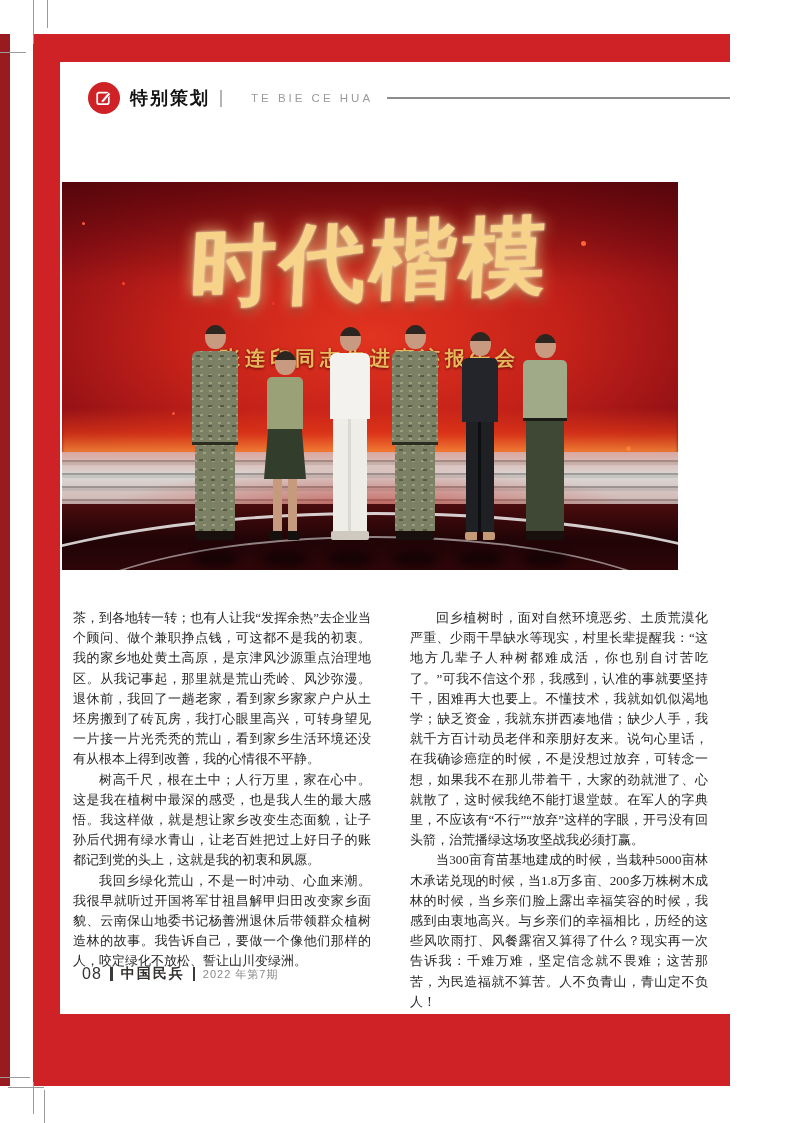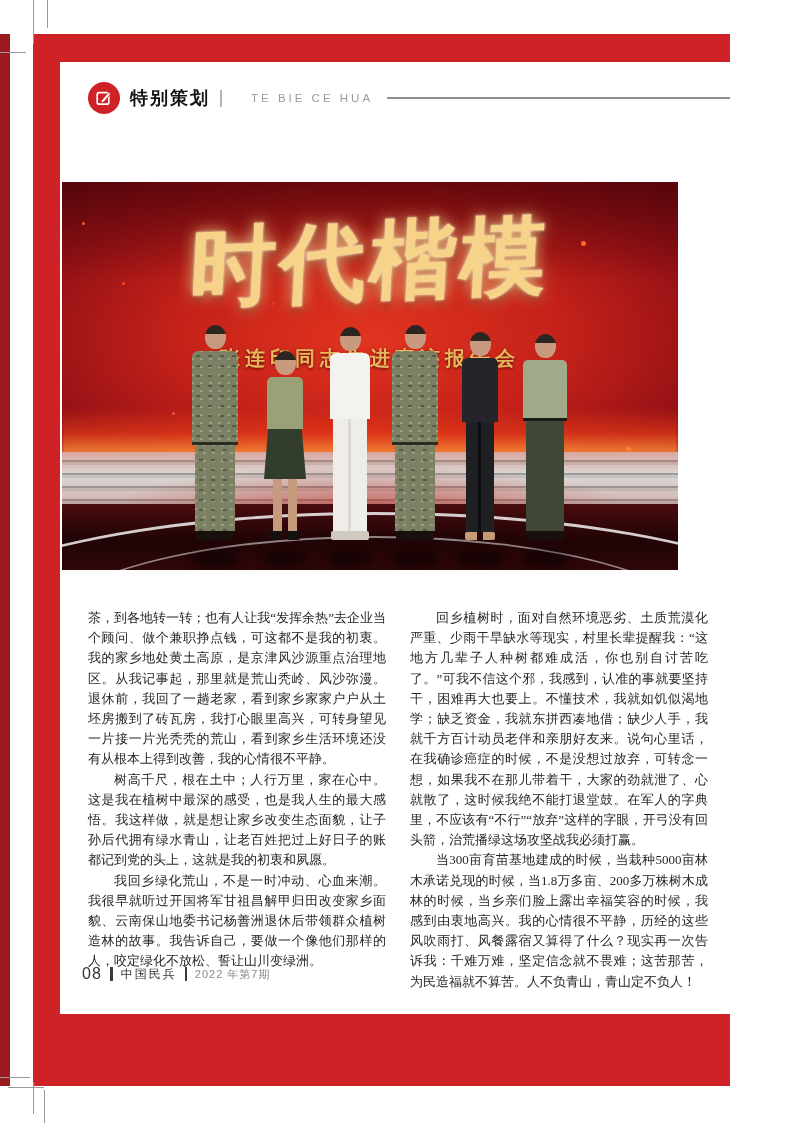--- a/index.html
+++ b/index.html
@@ -73,30 +73,30 @@
   .f-white .shoes{background:#cfc9bf;}
   .f-black .torso{width:36px;height:64px;margin-top:2px;background:#24252a;border-radius:6px 6px 0 0;}
   .f-black .legs{width:28px;height:110px;background:linear-gradient(90deg,#1e2024 0 12px,#0e0f12 12px 15px,#1e2024 15px);}
   .f-black .shoes{height:8px;background:linear-gradient(90deg,#c59b76 0 12px,rgba(0,0,0,0) 12px 18px,#c59b76 18px);}
   .m-green .torso{width:44px;height:58px;margin-top:2px;background:#a0a988;border-radius:5px 5px 0 0;border-bottom:3px solid #1c1c16;}
   .m-green .legs{width:38px;height:110px;background:#3e4834;}
 
   
   .col{position:absolute;top:608px;width:298px;font-family:"Liberation Serif","DejaVu Serif",serif;
     font-size:13px;line-height:20.2px;color:#262626;text-align:justify;}
-  .col.left{left:88px;}
+  .col.left{left:73px;}
   .col.right{left:410px;}
   .para{margin:0;text-indent:2em;}
   .para.cont{text-indent:0;}
 
   
   .footer{position:absolute;left:82px;top:965px;display:flex;align-items:center;}
   .f-num{font-size:16px;color:#343434;font-weight:500;letter-spacing:1px;}
   .f-bar{width:3px;height:14px;background:#3b3a38;margin:0 8px;}
-  .f-mag{font-size:12px;font-weight:normal;color:#33302e;letter-spacing:2px;}
+  .f-mag{font-size:14px;font-weight:bold;color:#33302e;letter-spacing:2px;}
   .f-issue{font-size:11px;color:#8d8a88;letter-spacing:1px;}
 </style>
 </head>
 <body>
 
 <div class="page">
 
   <div class="facing-bleed"></div>
 
   <div class="band top"></div>
@@ -187,21 +187,21 @@
     </div>
   </div>
 
   <div class="col left">
     <p class="para cont">茶，到各地转一转；也有人让我“发挥余热”去企业当个顾问、做个兼职挣点钱，可这都不是我的初衷。我的家乡地处黄土高原，是京津风沙源重点治理地区。从我记事起，那里就是荒山秃岭、风沙弥漫。退休前，我回了一趟老家，看到家乡家家户户从土坯房搬到了砖瓦房，我打心眼里高兴，可转身望见一片接一片光秃秃的荒山，看到家乡生活环境还没有从根本上得到改善，我的心情很不平静。</p>
     <p class="para">树高千尺，根在土中；人行万里，家在心中。这是我在植树中最深的感受，也是我人生的最大感悟。我这样做，就是想让家乡改变生态面貌，让子孙后代拥有绿水青山，让老百姓把过上好日子的账都记到党的头上，这就是我的初衷和夙愿。</p>
     <p class="para">我回乡绿化荒山，不是一时冲动、心血来潮。我很早就听过开国将军甘祖昌解甲归田改变家乡面貌、云南保山地委书记杨善洲退休后带领群众植树造林的故事。我告诉自己，要做一个像他们那样的人，咬定绿化不放松、誓让山川变绿洲。</p>
   </div>
   <div class="col right">
     <p class="para">回乡植树时，面对自然环境恶劣、土质荒漠化严重、少雨干旱缺水等现实，村里长辈提醒我：“这地方几辈子人种树都难成活，你也别自讨苦吃了。”可我不信这个邪，我感到，认准的事就要坚持干，困难再大也要上。不懂技术，我就如饥似渴地学；缺乏资金，我就东拼西凑地借；缺少人手，我就千方百计动员老伴和亲朋好友来。说句心里话，在我确诊癌症的时候，不是没想过放弃，可转念一想，如果我不在那儿带着干，大家的劲就泄了、心就散了，这时候我绝不能打退堂鼓。在军人的字典里，不应该有“不行”“放弃”这样的字眼，开弓没有回头箭，治荒播绿这场攻坚战我必须打赢。</p>
-    <p class="para">当300亩育苗基地建成的时候，当栽种5000亩林木承诺兑现的时候，当1.8万多亩、200多万株树木成林的时候，当乡亲们脸上露出幸福笑容的时候，我感到由衷地高兴。我的心情很不平静，历经的这些风吹雨打、风餐露宿又算得了什么？现实再一次告诉我：千难万难，坚定信念就不畏难；这苦那苦，为民造福就不算苦。人不负青山，青山定不负人！</p>
+    <p class="para">当300亩育苗基地建成的时候，当栽种5000亩林木承诺兑现的时候，当1.8万多亩、200多万株树木成林的时候，当乡亲们脸上露出幸福笑容的时候，我感到由衷地高兴。与乡亲们的幸福相比，历经的这些风吹雨打、风餐露宿又算得了什么？现实再一次告诉我：千难万难，坚定信念就不畏难；这苦那苦，为民造福就不算苦。人不负青山，青山定不负人！</p>
   </div>
 
   <div class="footer">
     <span class="f-num">08</span>
     <span class="f-bar"></span>
     <span class="f-mag">中国民兵</span>
     <span class="f-bar" style="width:2px;"></span>
     <span class="f-issue">2022 年第7期</span>
   </div>
 

